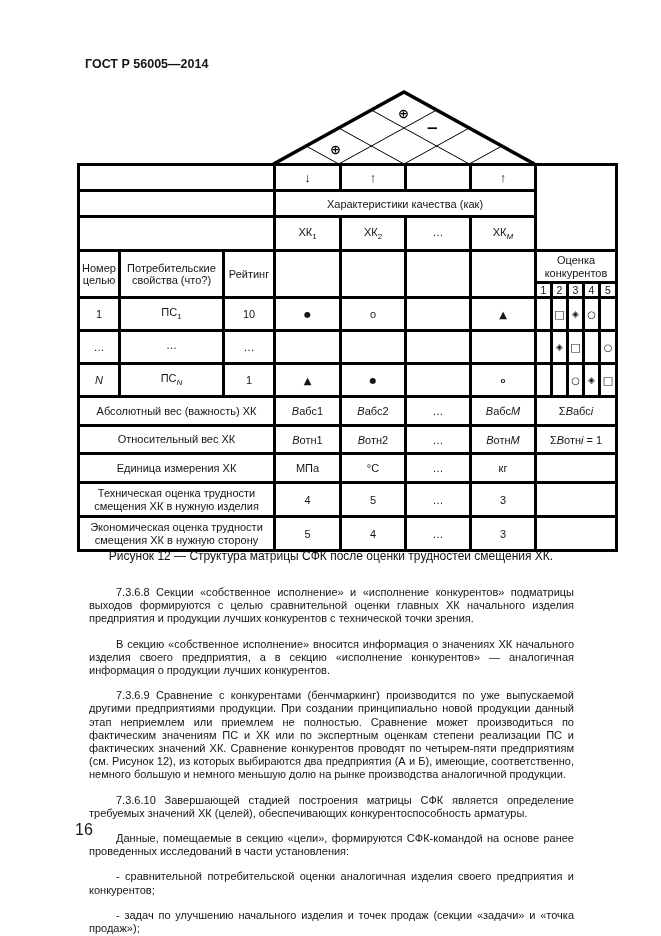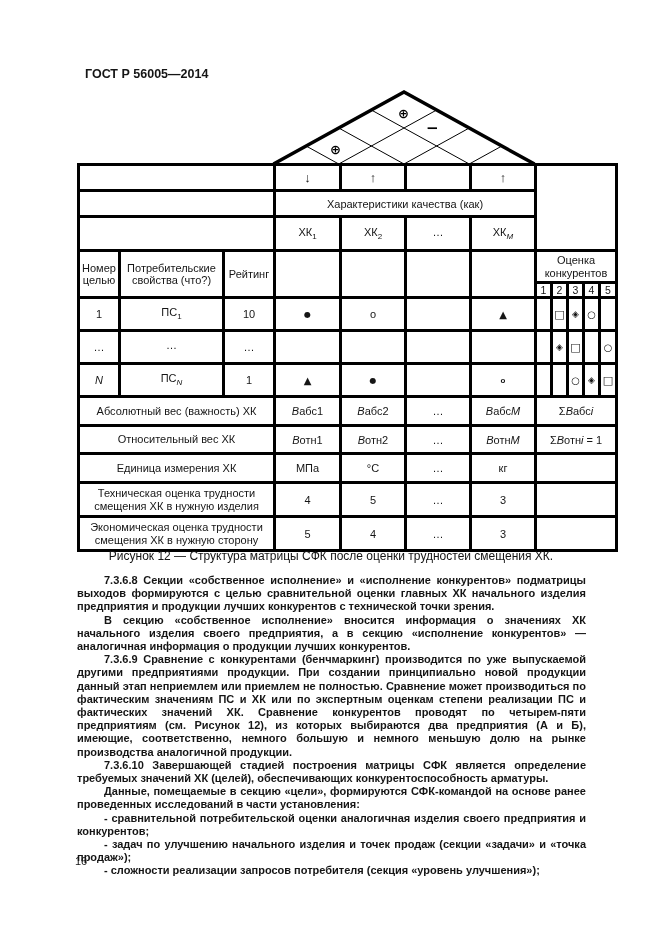--- a/index.html
+++ b/index.html
@@ -1,18 +1,18 @@
 <!DOCTYPE html>
 <html><head>
 <meta charset="utf-8">
 <style>
   html,body{margin:0;padding:0;background:#e8e8e8;}
   .sheet{position:relative;width:661px;height:936px;background:#ffffff;overflow:hidden;
          font-family:"Liberation Sans",sans-serif;color:#151515;}
-  .doc-header{position:absolute;left:63px;top:67px;font-size:12.5px;font-weight:bold;padding-left:22px;}
+  .doc-header{position:absolute;left:63px;top:57px;font-size:12.5px;font-weight:bold;padding-left:22px;}
 
   
   .roof{position:absolute;left:258px;top:85px;width:292px;height:82px;}
   .roof-sym{position:absolute;font-family:"DejaVu Sans",sans-serif;color:#000;}
   .sym-plus1{left:398px;top:106px;font-size:13px;font-weight:bold;}
   .sym-minus{left:426px;top:119px;font-size:15px;font-weight:bold;}
   .sym-plus2{left:330px;top:142px;font-size:13px;font-weight:bold;}
 
   
   table.qfd{position:absolute;left:77px;top:163px;border-collapse:collapse;table-layout:fixed;
@@ -38,22 +38,22 @@
   td.g-tri{font-family:"DejaVu Sans",sans-serif;font-size:10px;}
   td.g-osmall{font-size:8px;font-weight:bold;}
   td.c-sq{font-family:"DejaVu Sans",sans-serif;font-size:11px;font-weight:bold;}
   td.c-di{font-family:"DejaVu Sans",sans-serif;font-size:9px;}
   td.c-ci{font-family:"DejaVu Sans",sans-serif;font-size:10px;}
 
   
   .caption{position:absolute;left:77px;top:549px;width:508px;text-align:center;font-size:12px;}
   .bodytext{position:absolute;left:77px;top:574px;width:509px;font-size:11px;line-height:13.2px;
             text-align:justify;}
-  .bodytext p{margin:0;text-indent:27px;font-weight:bold;}
-  .page-num{position:absolute;left:75px;top:855px;font-size:11px;}
+  .bodytext p{margin:12px;text-indent:27px;}
+  .page-num{position:absolute;left:75px;top:821px;font-size:16px;}
 </style>
 </head>
 <body>
 
 <div class="sheet">
 
   <div class="doc-header">ГОСТ Р 56005—2014</div>
 
   <svg class="roof" viewBox="0 0 292 82">
     <defs>

